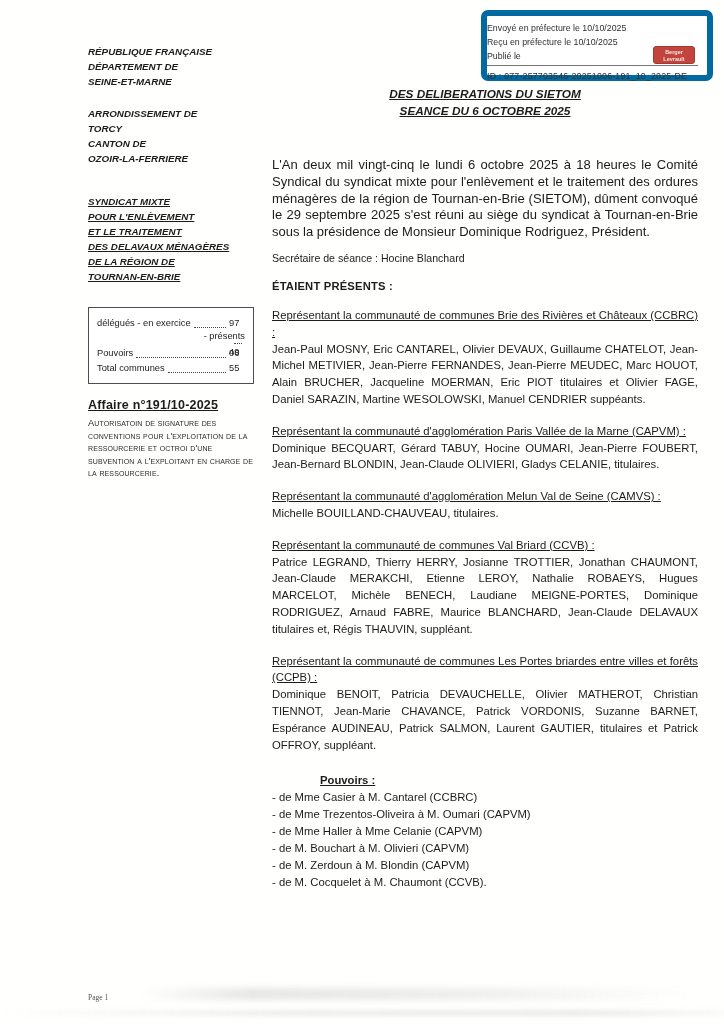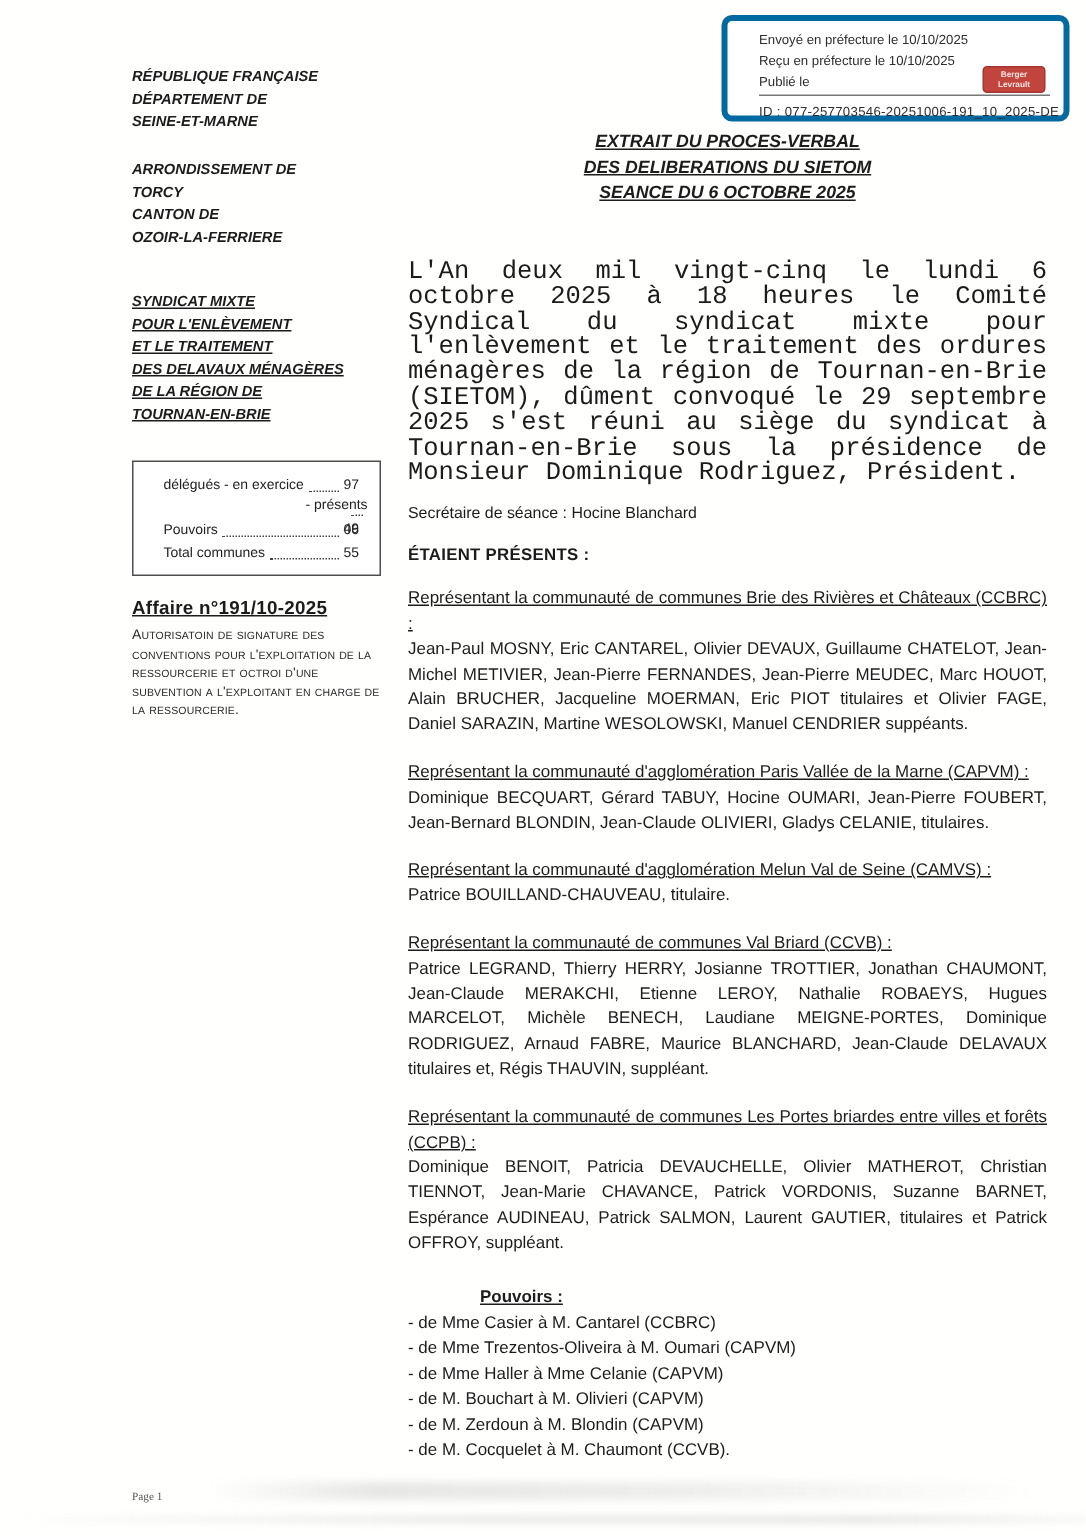--- a/index.html
+++ b/index.html
@@ -8,22 +8,22 @@
     position:relative; width:724px; height:1024px;
     background:#fffffe; overflow:hidden;
     font-family:"Liberation Sans", sans-serif;
     color:#1c1c1c;
     -webkit-font-smoothing:antialiased;
   }
 
   
   .stamp-box {
     position:absolute; left:481px; top:10px; width:232px; height:71px;
-    border:4px solid #0369a1; border-radius:7px; background:#fff;
-    padding:5px 9px 0 21px; font-size:8.8px; color:#2e2e2e;
+    border:6px solid #0369a1; border-radius:7px; background:#fff;
+    padding:5px 9px 0 0; font-size:8.8px; color:#2e2e2e;
   }
   .stamp-box .srow { height:14px; line-height:14px; white-space:nowrap; }
   .stamp-box .srow.id {
     border-top:1px solid #777; margin-top:2px; padding-top:3px; height:17px;
     letter-spacing:0.2px;
   }
   .vendor-stamp {
     position:absolute; right:12px; top:30px; width:42px; height:18px;
     background:#c1453c; border:1px solid #a43730; border-radius:3px;
     color:rgba(255,255,255,0.85); font-size:5.5px; font-weight:bold;
@@ -31,21 +31,21 @@
   }
 
   
   .leftcol-block { position:absolute; left:88px; width:170px; font-weight:bold; font-style:italic; }
   .hdr-line { font-size:9.8px; line-height:15px; white-space:nowrap; }
   .syndicat .hdr-line { text-decoration:underline; }
 
   .vote-box {
     position:absolute; left:88px; top:307px; width:166px;
     border:1.5px solid #4e4e4e; background:#fff;
-    padding:7px 8px 8px 20px; font-size:9.3px; color:#222;
+    padding:7px 8px 8px 8px; font-size:9.3px; color:#222;
   }
   .vote-row { display:flex; align-items:flex-end; height:15px; line-height:13px; white-space:nowrap; }
   .vote-row .leader { flex:1; border-bottom:1.5px dotted #444; margin:0 3px 2px 3px; min-width:8px; }
   .vote-row .val { width:16px; }
   .vote-row.indent { padding-left:43px;flex-direction:column; }
 
   .affaire { position:absolute; left:88px; top:398px; width:165px; }
   .affaire-title {
     font-size:12.5px; font-weight:bold; text-decoration:underline;
     letter-spacing:0.2px; white-space:nowrap;
@@ -55,22 +55,22 @@
     line-height:12.6px; color:#2a2a2a; letter-spacing:0.1px;
   }
 
   
   .maincol { position:absolute; left:272px; top:86px; width:426px; }
   .doc-title { text-align:center; font-weight:bold; font-style:italic; font-size:11.8px; }
   .doc-title .tline { display:block; line-height:17px; }
   .doc-title .tline span { text-decoration:underline; }
 
   .intro {
-    margin-top:37px; font-size:17px; line-height:16.8px;
-    text-align:justify; color:#1b1b1b;font-family:Liberation Mono, monospace;
+    margin-top:37px; font-size:13px; line-height:16.8px;
+    text-align:justify; color:#1b1b1b;
   }
   .secretary { margin-top:11px; font-size:10.6px; }
   .presents { margin-top:16px; font-size:11.2px; font-weight:bold; letter-spacing:0.2px; }
 
   .group { margin-top:15px; font-size:11.3px; line-height:16.8px; }
   .group-heading { text-align:justify; }
   .group-heading span { text-decoration:underline; }
   .group-body { text-align:justify; }
 
   .pouvoirs { margin-top:19px; font-size:11.3px; line-height:17px; }
@@ -156,21 +156,20 @@
   </div>
 
   <div class="affaire">
     <div class="affaire-title">Affaire n°191/10-2025</div>
     <div class="affaire-desc">Autorisatoin de signature des conventions pour l'exploitation de la ressourcerie et octroi d'une subvention a l'exploitant en charge de la ressourcerie.</div>
   </div>
 
   <div class="maincol">
 
     <div class="doc-title">
-      <span class="tline"><span>EXTRAIT DU PROCES-VERBAL</span></span>
       <span class="tline"><span>DES DELIBERATIONS DU SIETOM</span></span>
       <span class="tline"><span>SEANCE DU 6 OCTOBRE 2025</span></span>
     </div>
 
     <p class="intro">L'An deux mil vingt-cinq le lundi 6 octobre 2025 à 18 heures le Comité Syndical du syndicat mixte pour l'enlèvement et le traitement des ordures ménagères de la région de Tournan-en-Brie (SIETOM), dûment convoqué le 29 septembre 2025 s'est réuni au siège du syndicat à Tournan-en-Brie sous la présidence de Monsieur Dominique Rodriguez, Président.</p>
 
     <div class="secretary">Secrétaire de séance : Hocine Blanchard</div>
 
     <div class="presents">ÉTAIENT PRÉSENTS :</div>
 
@@ -179,21 +178,21 @@
       <div class="group-body">Jean-Paul MOSNY, Eric CANTAREL, Olivier DEVAUX, Guillaume CHATELOT, Jean-Michel METIVIER, Jean-Pierre FERNANDES, Jean-Pierre MEUDEC, Marc HOUOT, Alain BRUCHER, Jacqueline MOERMAN, Eric PIOT titulaires et Olivier FAGE, Daniel SARAZIN, Martine WESOLOWSKI, Manuel CENDRIER suppéants.</div>
     </div>
 
     <div class="group">
       <div class="group-heading"><span>Représentant la communauté d'agglomération Paris Vallée de la Marne (CAPVM) :</span></div>
       <div class="group-body">Dominique BECQUART, Gérard TABUY, Hocine OUMARI, Jean-Pierre FOUBERT, Jean-Bernard BLONDIN, Jean-Claude OLIVIERI, Gladys CELANIE, titulaires.</div>
     </div>
 
     <div class="group">
       <div class="group-heading"><span>Représentant la communauté d'agglomération Melun Val de Seine (CAMVS) :</span></div>
-      <div class="group-body">Patrice BOUILLAND-CHAUVEAU, titulaire.</div>
+      <div class="group-body">Michelle BOUILLAND-CHAUVEAU, titulaires.</div>
     </div>
 
     <div class="group">
       <div class="group-heading"><span>Représentant la communauté de communes Val Briard (CCVB) :</span></div>
       <div class="group-body">Patrice LEGRAND, Thierry HERRY, Josianne TROTTIER, Jonathan CHAUMONT, Jean-Claude MERAKCHI, Etienne LEROY, Nathalie ROBAEYS, Hugues MARCELOT, Michèle BENECH, Laudiane MEIGNE-PORTES, Dominique RODRIGUEZ, Arnaud FABRE, Maurice BLANCHARD, Jean-Claude DELAVAUX titulaires et, Régis THAUVIN, suppléant.</div>
     </div>
 
     <div class="group">
       <div class="group-heading"><span>Représentant la communauté de communes Les Portes briardes entre villes et forêts (CCPB) :</span></div>
       <div class="group-body">Dominique BENOIT, Patricia DEVAUCHELLE, Olivier MATHEROT, Christian TIENNOT, Jean-Marie CHAVANCE, Patrick VORDONIS, Suzanne BARNET, Espérance AUDINEAU, Patrick SALMON, Laurent GAUTIER, titulaires et Patrick OFFROY, suppléant.</div>

